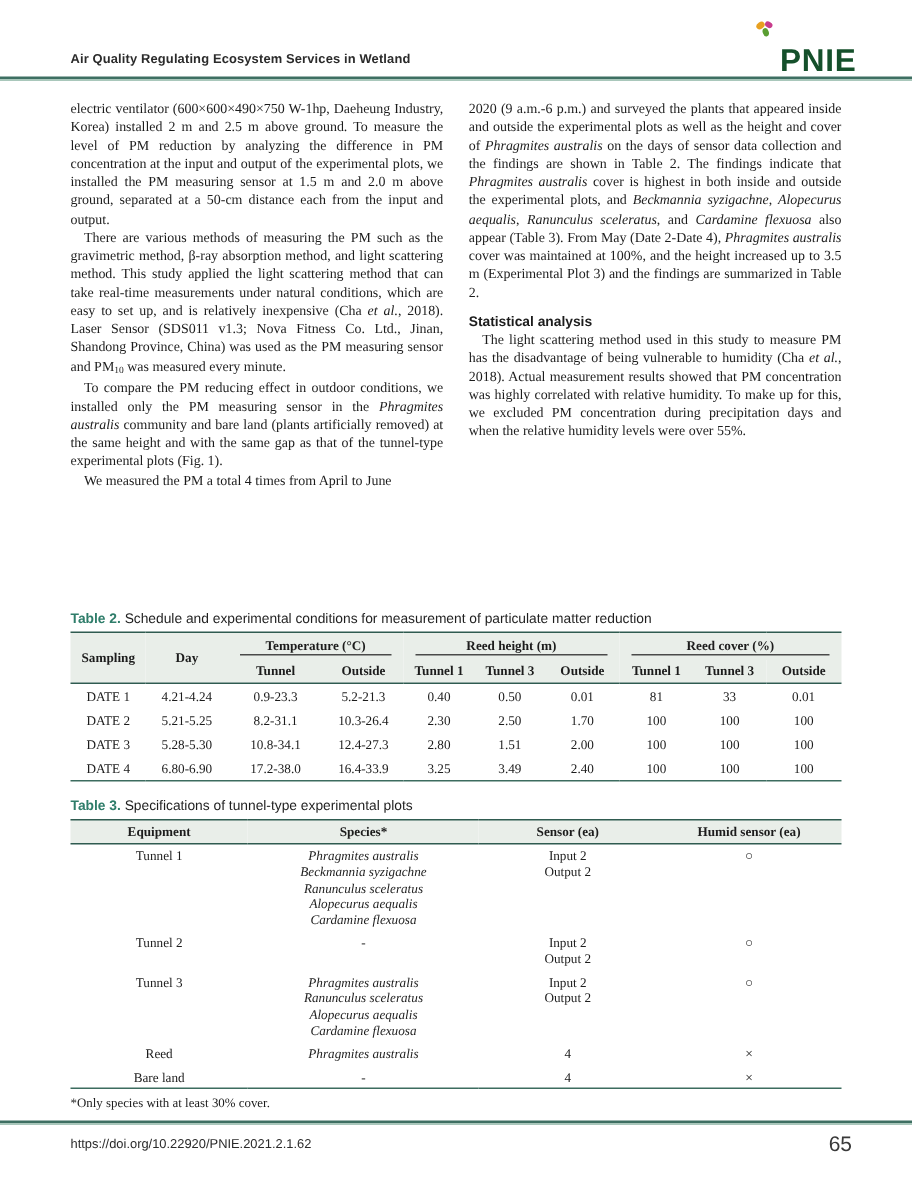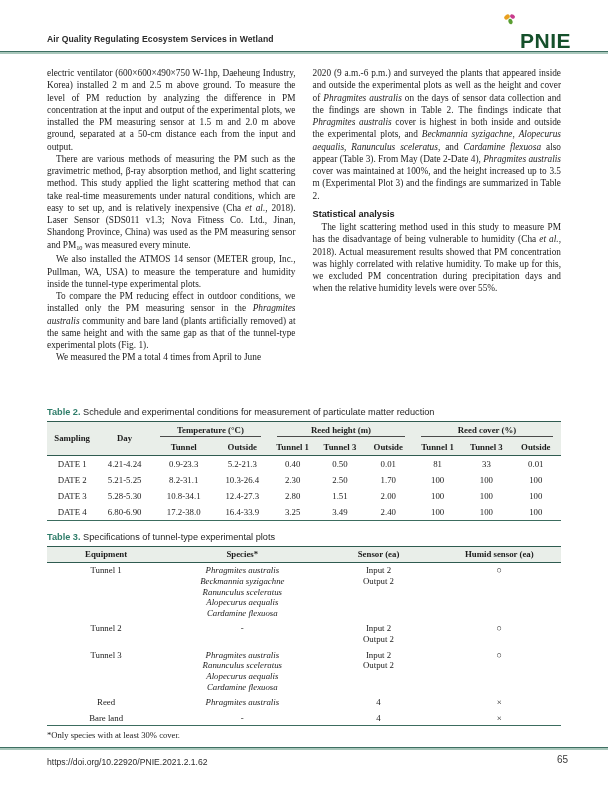--- a/index.html
+++ b/index.html
@@ -46,21 +46,21 @@
   #table3 tbody td{padding:2.5px 0 2px 0;text-align:center;vertical-align:top;line-height:10.8px;}
   #table3 .sp-line{display:block;}
   #table3 .italic .sp-line{font-style:italic;}
   .symbol{font-size:9px;}
   .footnote{font-size:8.6px;margin:4px 0 15px 0;text-align:left;}
 
   
   .doi{position:absolute;top:757px;left:47px;font-family:"Liberation Sans",sans-serif;
         font-size:8.6px;color:#2b2b2b;text-decoration:none;}
   .page-num{position:absolute;top:754px;right:40px;font-family:"Liberation Sans",sans-serif;
-        font-size:10px;color:#3a3a3a;}
+        font-size:14px;color:#3a3a3a;}
 </style>
 </head>
 <body>
 
 <div class="page">
 
   <div class="header">
     <div class="running-title">Air Quality Regulating Ecosystem Services in Wetland</div>
     <div class="logo">
       <span class="logo-mark">
@@ -74,21 +74,20 @@
     </div>
   </div>
   <div class="hrule top"></div>
 
   <div class="content">
 
     <div class="columns">
       <div class="col" id="col-left">
           <p class="body-p"><span>electric ventilator (600×600×490×750 W-1hp, Daeheung Industry, Korea) installed 2 m and 2.5 m above ground. To measure the level of PM reduction by analyzing the difference in PM concentration at the input and output of the experimental plots, we installed the PM measuring sensor at 1.5 m and 2.0 m above ground, separated at a 50-cm distance each from the input and output.</span></p>
           <p class="body-p indent"><span>There are various methods of measuring the PM such as the gravimetric method, β-ray absorption method, and light scattering method. This study applied the light scattering method that can take real-time measurements under natural conditions, which are easy to set up, and is relatively inexpensive (Cha </span><em>et al.</em><span>, 2018). Laser Sensor (SDS011 v1.3; Nova Fitness Co. Ltd., Jinan, Shandong Province, China) was used as the PM measuring sensor and PM</span><sub>10</sub><span> was measured every minute.</span></p>
-          <p class="body-p indent"><span>We also installed the ATMOS 14 sensor (METER group, Inc., Pullman, WA, USA) to measure the temperature and humidity inside the tunnel-type experimental plots.</span></p>
           <p class="body-p indent"><span>To compare the PM reducing effect in outdoor conditions, we installed only the PM measuring sensor in the </span><em>Phragmites australis</em><span> community and bare land (plants artificially removed) at the same height and with the same gap as that of the tunnel-type experimental plots (Fig. 1).</span></p>
           <p class="body-p indent"><span>We measured the PM a total 4 times from April to June</span></p>
         </div>
       <div class="col" id="col-right">
           <p class="body-p"><span>2020 (9 a.m.-6 p.m.) and surveyed the plants that appeared inside and outside the experimental plots as well as the height and cover of </span><em>Phragmites australis</em><span> on the days of sensor data collection and the findings are shown in Table 2. The findings indicate that </span><em>Phragmites australis</em><span> cover is highest in both inside and outside the experimental plots, and </span><em>Beckmannia syzigachne</em><span>, </span><em>Alopecurus aequalis</em><span>, </span><em>Ranunculus sceleratus</em><span>, and </span><em>Cardamine flexuosa</em><span> also appear (Table 3). From May (Date 2-Date 4), </span><em>Phragmites australis</em><span> cover was maintained at 100%, and the height increased up to 3.5 m (Experimental Plot 3) and the findings are summarized in Table 2.</span></p>
           <h3 class="section-heading">Statistical analysis</h3>
           <p class="body-p indent"><span>The light scattering method used in this study to measure PM has the disadvantage of being vulnerable to humidity (Cha </span><em>et al.</em><span>, 2018). Actual measurement results showed that PM concentration was highly correlated with relative humidity. To make up for this, we excluded PM concentration during precipitation days and when the relative humidity levels were over 55%.</span></p>
         </div>
     </div>
 

